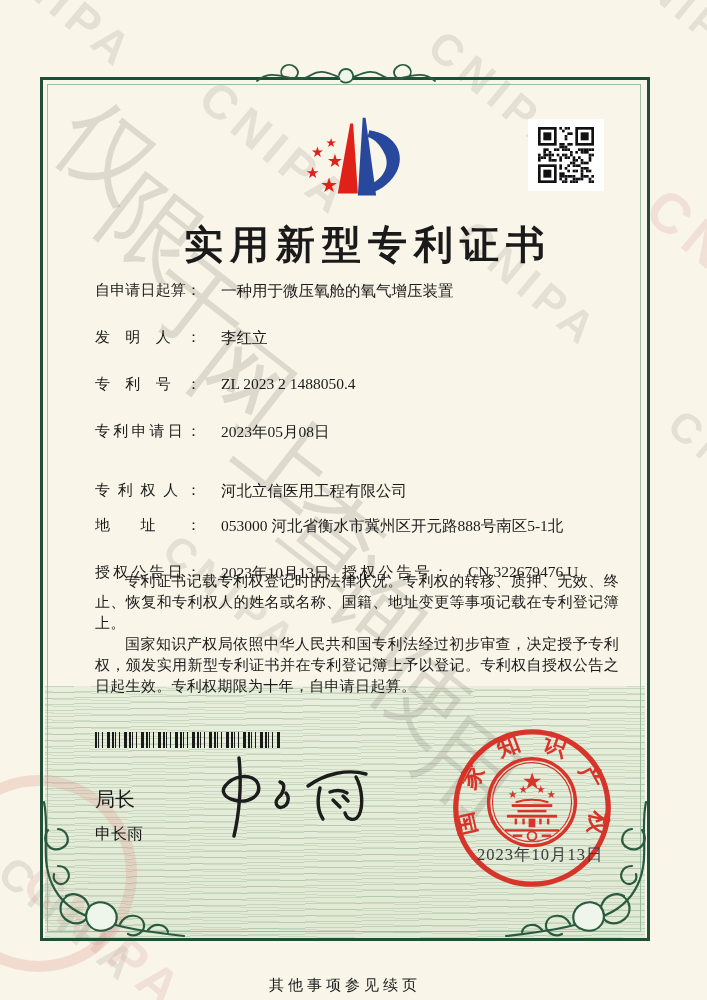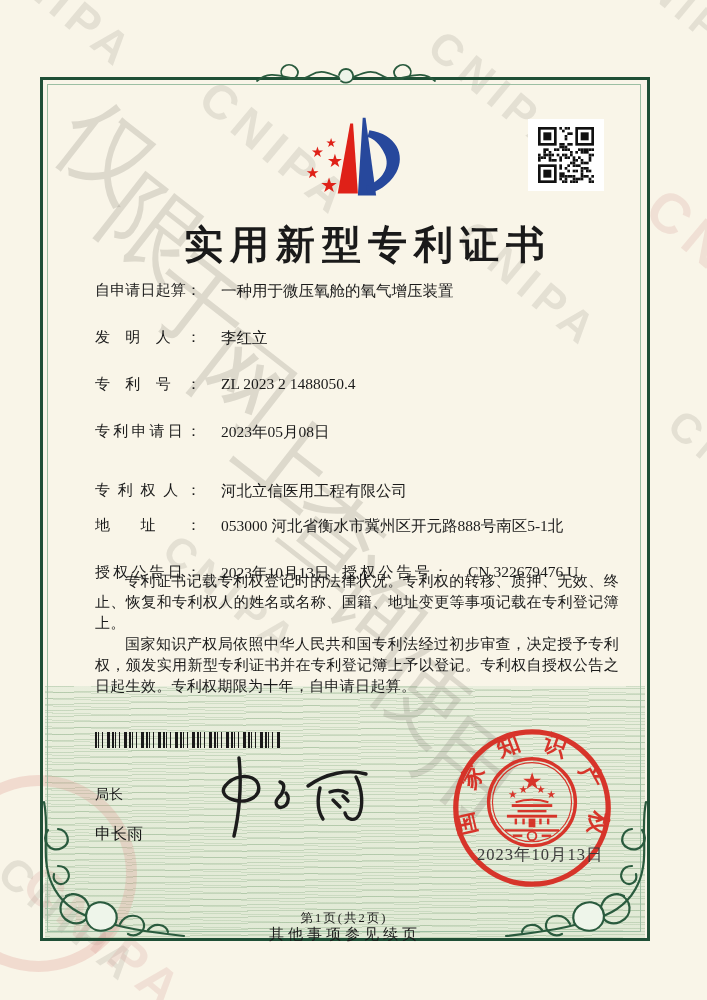--- a/index.html
+++ b/index.html
@@ -42,30 +42,30 @@
   
   .paras{position:absolute;left:95px;top:571px;width:524px;z-index:4;font-size:15px;
          line-height:21px;letter-spacing:.3px;text-align:justify;}
   .paras p{margin:0;text-indent:2em;}
   
   .barcode{position:absolute;left:95px;top:732px;width:186px;height:16px;z-index:4;
     background:repeating-linear-gradient(90deg,
       #1a1a1a 0 2px,transparent 2px 3px,#1a1a1a 3px 4px,transparent 4px 7px,
       #1a1a1a 7px 8px,transparent 8px 12px,#1a1a1a 12px 15px,transparent 15px 17px);}
   .sig-title{position:absolute;left:95px;top:786px;font-family:"Liberation Sans",sans-serif;
-             font-size:14px;z-index:4;}
+             font-size:20px;z-index:4;}
   .sig-name{position:absolute;left:95px;top:824px;font-family:"Liberation Sans",sans-serif;
              font-size:16px;z-index:4;}
   .signature{position:absolute;left:196px;top:740px;z-index:5;}
   .seal{position:absolute;left:450px;top:726px;z-index:5;opacity:.93;}
   .seal-date{position:absolute;left:477px;top:844px;font-size:16.5px;letter-spacing:1px;
              color:#3a3a3a;z-index:6;}
   .page-info{position:absolute;left:44px;top:910px;width:600px;text-align:center;
              font-size:12.5px;letter-spacing:2px;z-index:4;}
-  .cont-note{position:absolute;left:40px;top:925px;width:610px;text-align:center;
+  .cont-note{position:absolute;left:40px;top:976px;width:610px;text-align:center;
              font-size:15px;letter-spacing:4px;z-index:4;}
   .ornament{position:absolute;z-index:3;pointer-events:none;}
 </style>
 </head>
 <body>
 
 <div id="page">
 
   <div id="wm">
       <span class="wm-cjk" style="left: 60px; top: 105px;">仅</span>
@@ -342,16 +342,15 @@
       <rect x="15.5" y="17" width="2.5" height="6"></rect>
       <rect x="-3.5" y="17" width="7" height="9"></rect>
       <rect x="-28" y="28" width="56" height="2.5"></rect>
       <circle cx="0" cy="35" r="4.5" fill="none" stroke="#d7281e" stroke-width="2"></circle>
       <rect x="-20" y="33.5" width="10" height="2.5"></rect>
       <rect x="10" y="33.5" width="10" height="2.5"></rect>
     </g>
   </svg>
   <div class="seal-date">2023年10月13日</div>
 
-  <div class="page-info">第1页(共2页)</div>
   <div class="cont-note">其他事项参见续页</div>
 
 </div>
 
 </body></html>

